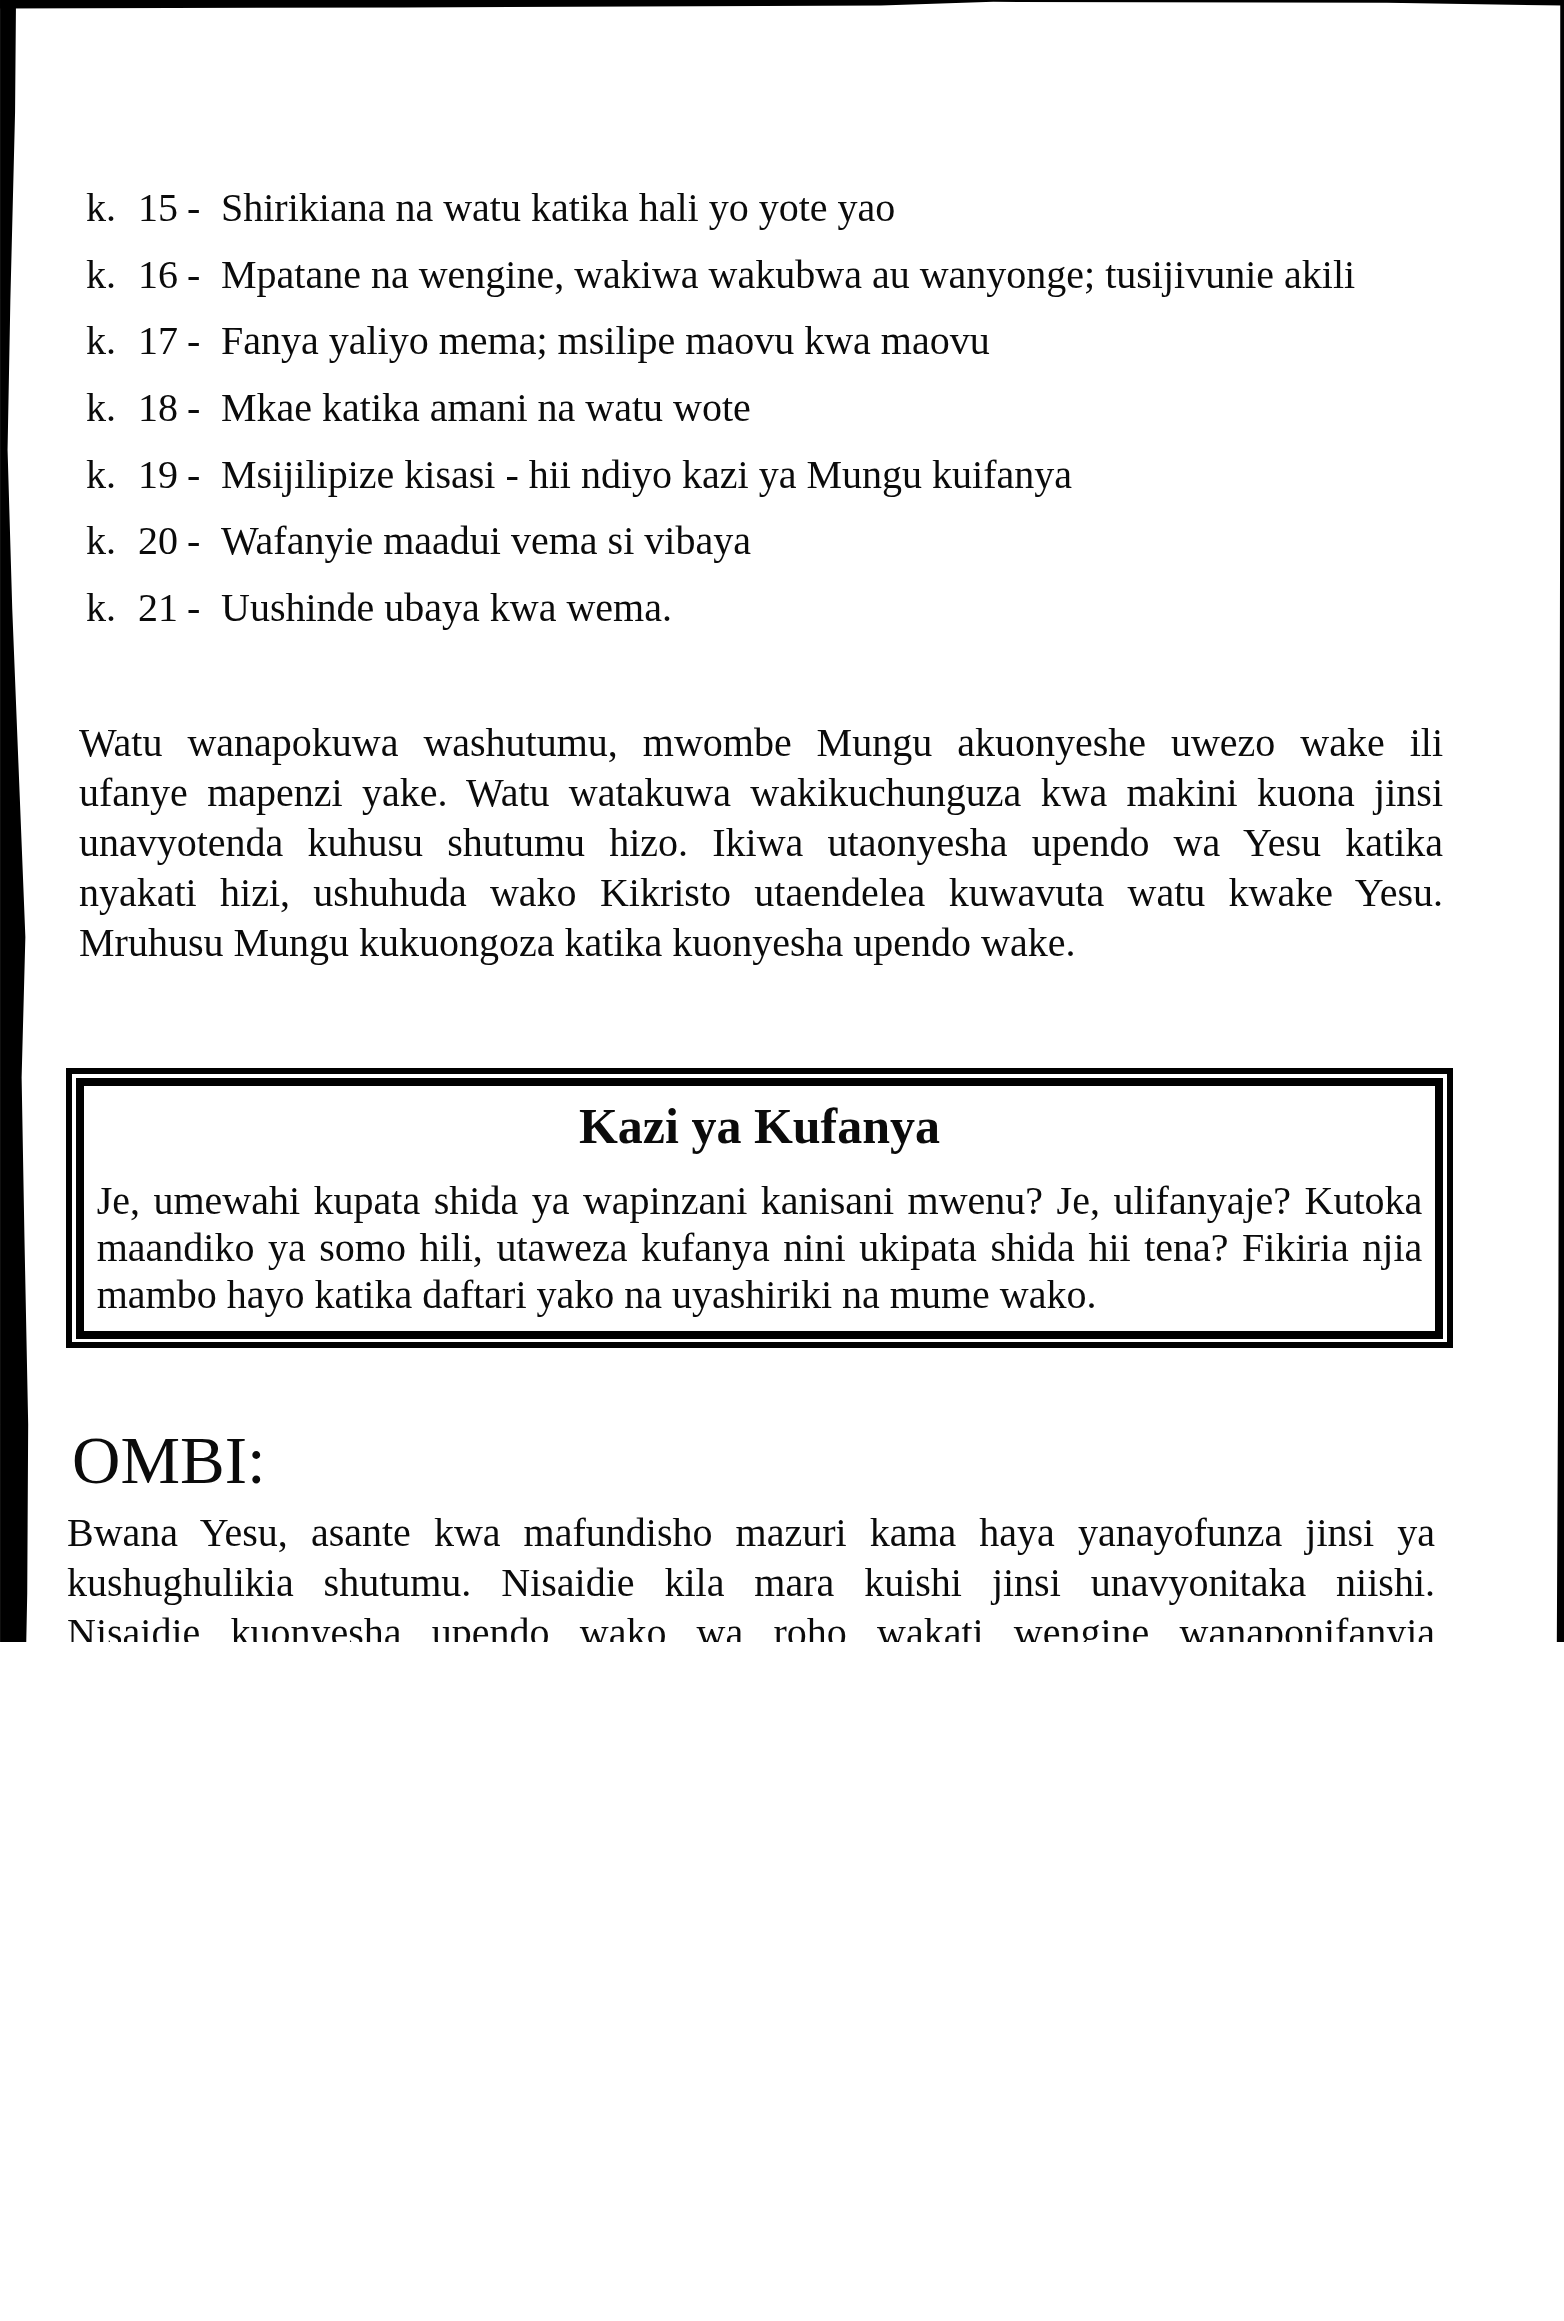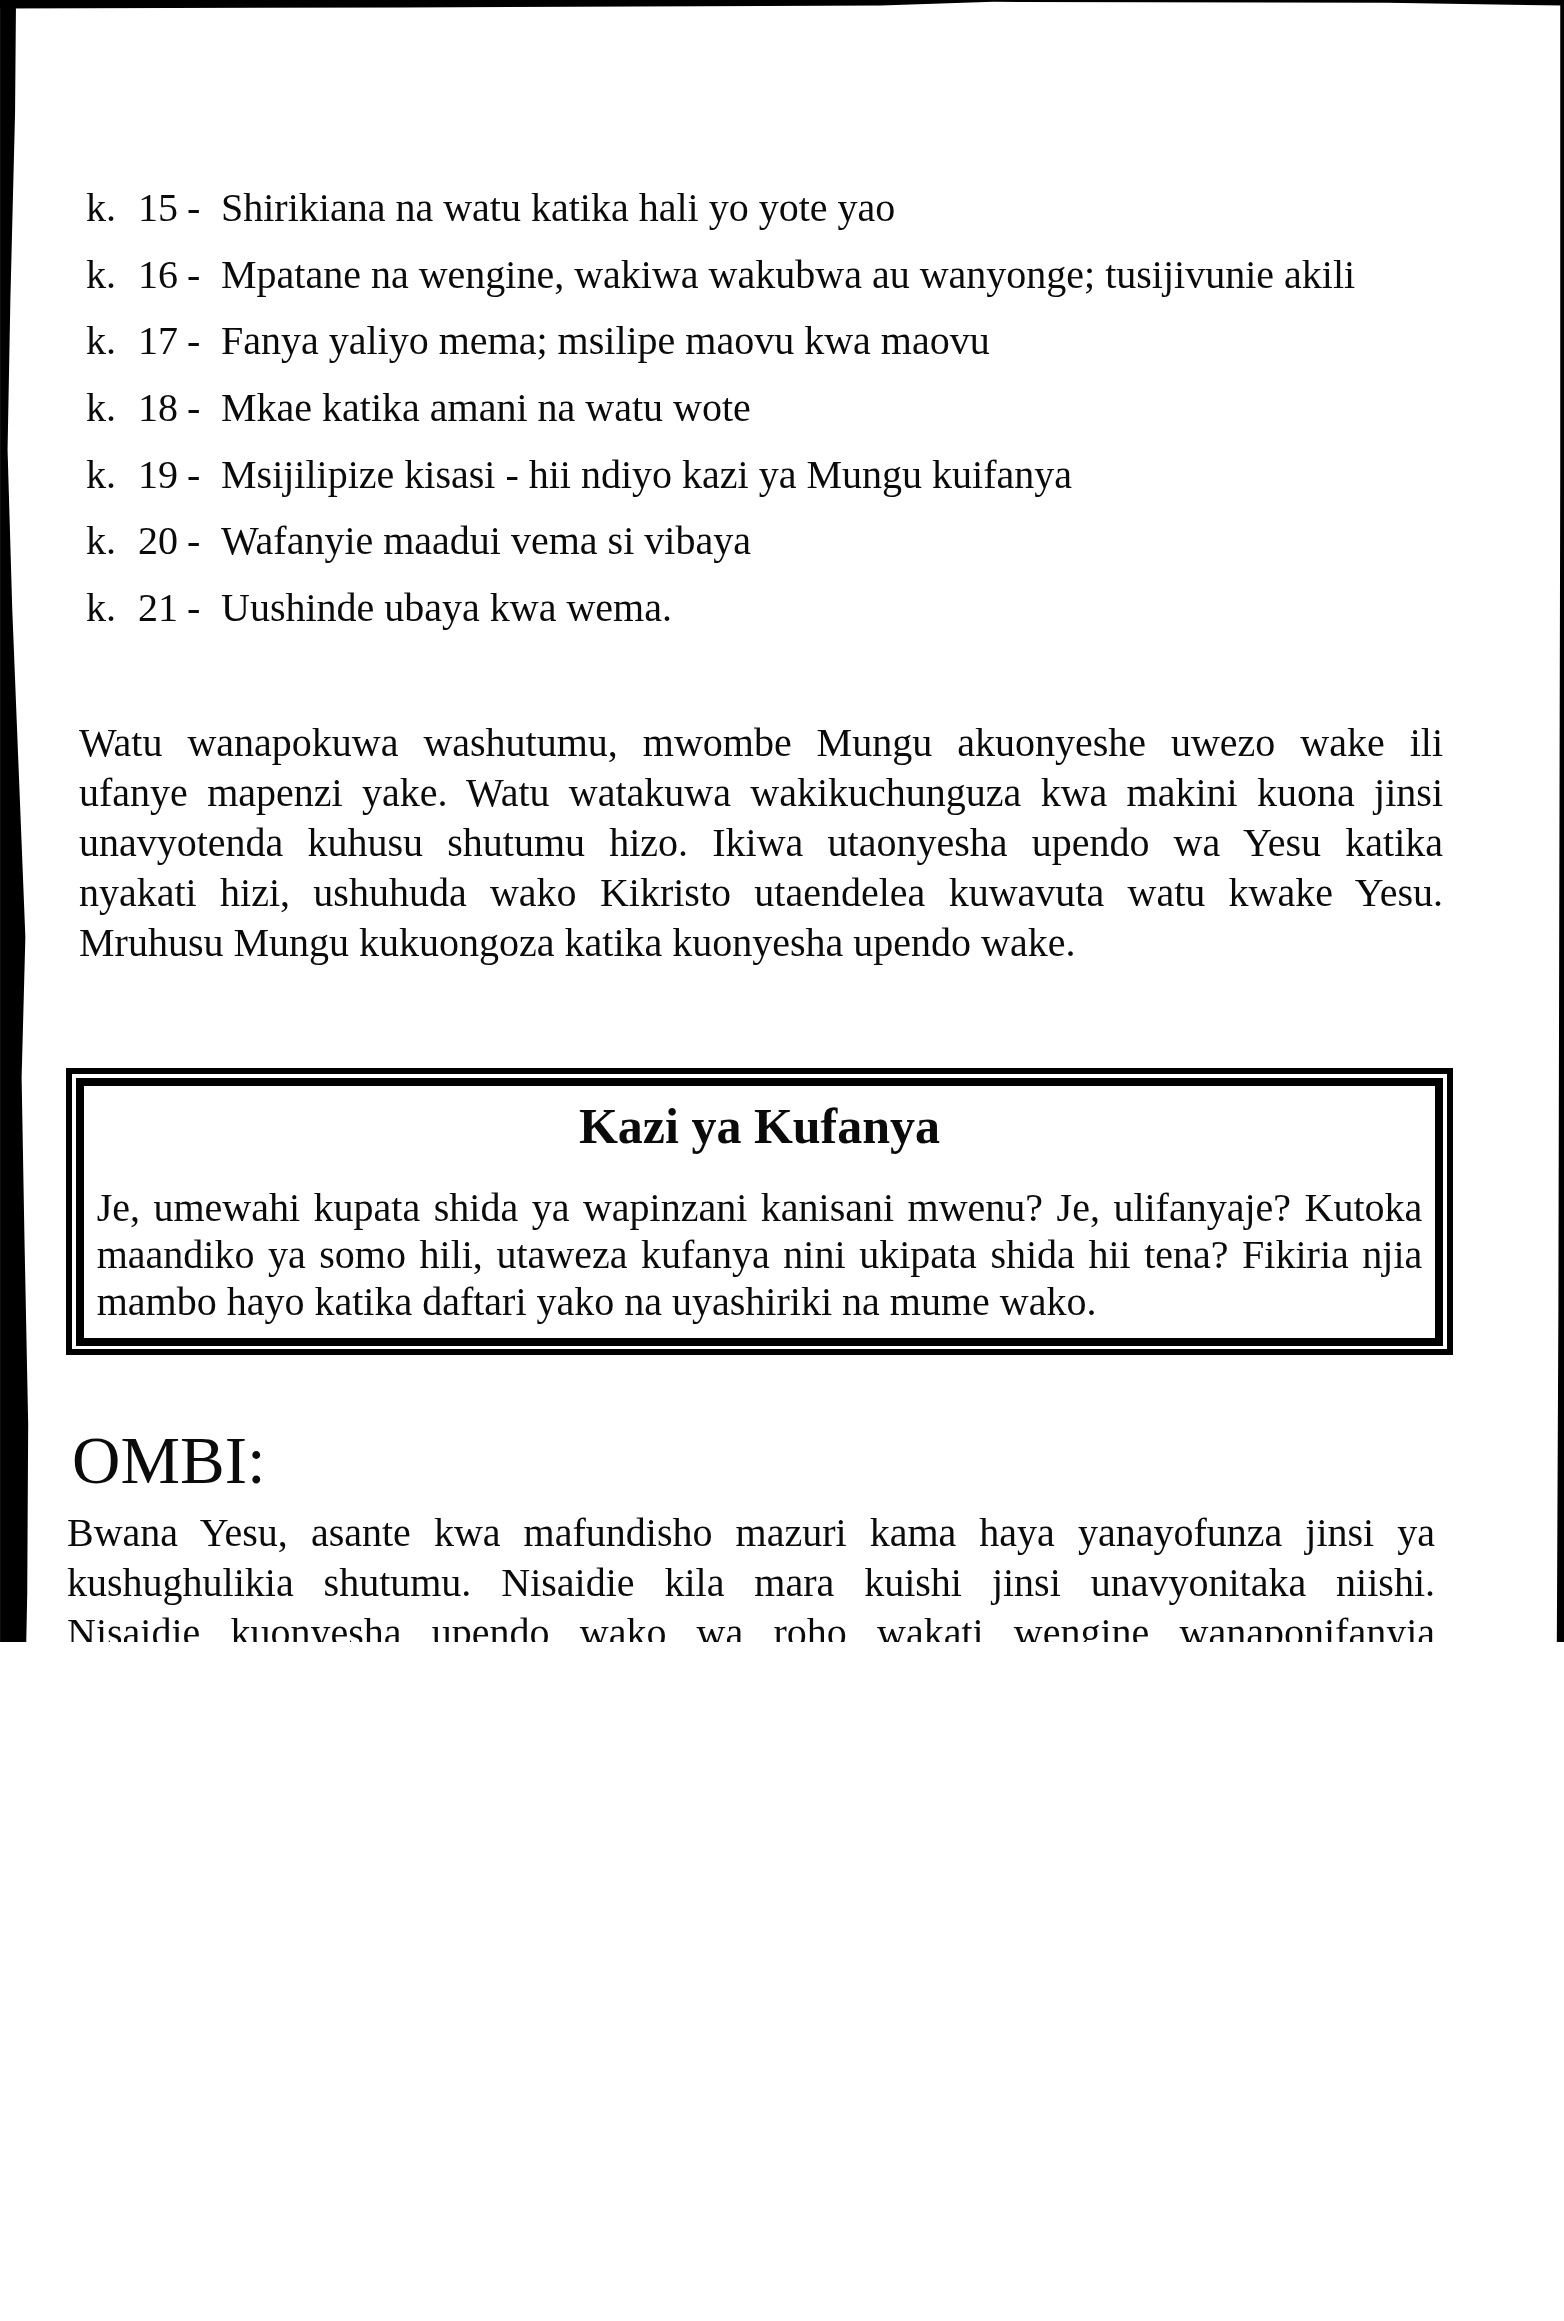--- a/index.html
+++ b/index.html
@@ -30,21 +30,21 @@
   
   .box{
     position:absolute;left:66px;top:1068px;width:1387px;
     border:6.6px solid #000;padding:3.7px;box-sizing:border-box;background:#fff;
   }
   .box-inner{border:8.4px solid #000;padding:7.5px 13px 13px 13px;}
   .box-title{
     text-align:center;font-weight:bold;font-size:50px;line-height:54px;
     margin:5.6px 0 0 0;
   }
-  .box-body{margin-top:31px;font-size:40px;line-height:47px;}
+  .box-body{margin-top:24px;font-size:40px;line-height:47px;}
 
   .heading{
     position:absolute;left:72px;top:1432px;
     font-weight:normal;font-size:67px;line-height:56px;margin:0;
   }
   #prayer{left:67px;top:1508px;width:1368px;}
 
   .page-number{
     position:absolute;left:0;top:2183px;width:1513px;
     text-align:center;font-size:39px;line-height:43px;

